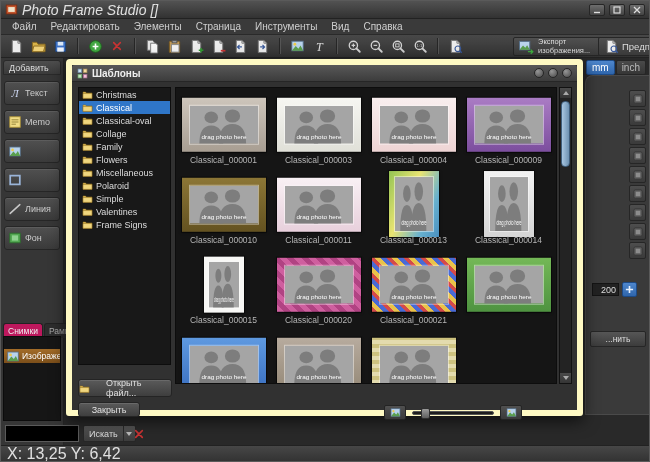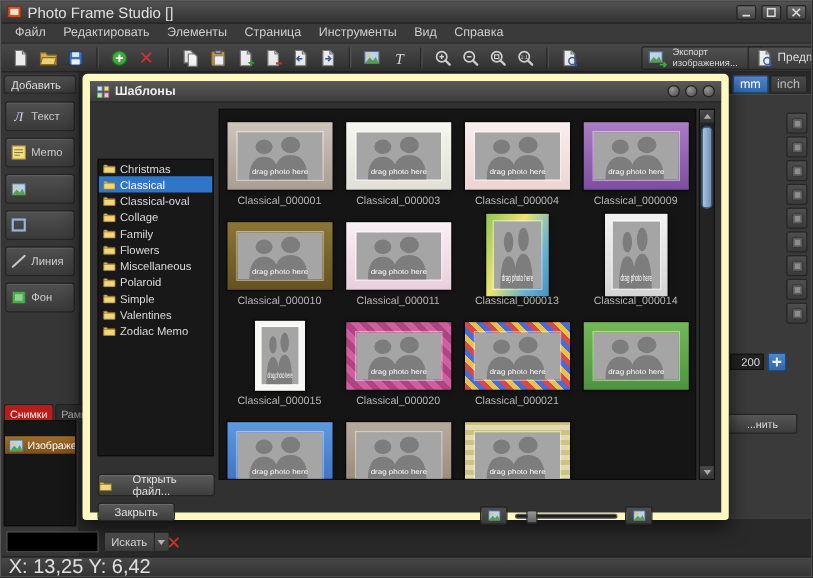--- a/index.html
+++ b/index.html
@@ -3,21 +3,21 @@
 <meta charset="utf-8">
 <style>
   *{margin:0;padding:0;box-sizing:border-box;}
   html,body{background:#111;font-family:"Liberation Sans",sans-serif;}
   .app{position:relative;width:650px;height:462px;background:#2f2f2f;overflow:hidden;
        border:1px solid #5a5a5a;color:#ccc;}
   
   .titlebar{position:absolute;left:0;top:0;right:0;height:18px;
             background:linear-gradient(#525252,#323232);display:flex;align-items:center;
             gap:4px;padding:0 4px;border-bottom:1px solid #222;}
-  .titlebar .title{flex:1;font-size:12px;color:#e0e0e0;}
+  .titlebar .title{flex:1;font-size:14px;color:#e0e0e0;font-style:italic;}
   .winbtn{width:16px;height:12px;background:linear-gradient(#6e6e6e,#434343);
           border:1px solid #262626;border-radius:2px;display:flex;align-items:center;justify-content:center;}
   
   .menubar{position:absolute;left:0;top:18px;right:0;height:16px;background:#3a3a3a;
            display:flex;align-items:center;padding:0 4px;border-bottom:1px solid #2a2a2a;}
   .menu-item{font-size:10px;color:#cfcfcf;padding:1px 7px;border-radius:2px;}
   
   .toolbar{position:absolute;left:0;top:34px;right:0;height:23px;
            background:linear-gradient(#484848,#333);border-bottom:1px solid #222;
            display:flex;align-items:center;padding:0 4px;}
@@ -39,21 +39,21 @@
                  border:1px solid #2a2a2a;border-radius:3px 3px 0 0;font-size:9px;color:#ddd;
                  padding:2px 5px;}
   .side-buttons{padding:2px 0;}
   .side-btn{height:24px;margin:2px 3px 5px 3px;background:linear-gradient(#505050,#3a3a3a);
             border:1px solid #262626;border-radius:3px;display:flex;align-items:center;gap:3px;
             padding:0 3px;font-size:9px;color:#ccc;box-shadow:inset 0 1px 0 rgba(255,255,255,.08);}
   .sicon{display:flex;align-items:center;justify-content:center;}
   .snap-tabs{position:absolute;left:2px;top:265px;display:flex;gap:1px;}
   .snap-tab{font-size:8.5px;padding:2px 4px;background:#2d2d2d;border:1px solid #222;
             border-bottom:none;color:#aaa;border-radius:3px 3px 0 0;}
-  .snap-tab.active{background:#b91c1c;color:#eee;}
+  .snap-tab.active{background:#be185d;color:#eee;}
   .snap-list{position:absolute;left:2px;top:278px;width:58px;bottom:24px;background:#161616;
              border:1px solid #0c0c0c;overflow:hidden;}
   .snap-item{display:flex;align-items:center;gap:2px;height:14px;margin-top:12px;padding:0 2px;
              background:linear-gradient(#a36c28,#7c4f1a);color:#fff;font-size:8.5px;
              white-space:nowrap;overflow:hidden;}
   
   .swatch{position:absolute;left:4px;top:424px;width:74px;height:17px;background:#000;
           border:1px solid #5a5a5a;}
   .search-btn{position:absolute;left:82px;top:424px;height:17px;display:flex;align-items:center;
               background:linear-gradient(#565656,#3c3c3c);border:1px solid #262626;border-radius:2px;}
@@ -67,21 +67,21 @@
              background:linear-gradient(#474747,#333);border-top:1px solid #222;
              display:flex;align-items:center;padding:0 6px;font-size:16px;color:#e0e0e0;}
   
   .canvas{position:absolute;left:63px;top:57px;right:0;bottom:16px;background:#292929;}
   .right-tabrow{position:absolute;right:3px;top:59px;display:flex;align-items:center;gap:4px;z-index:2;}
   .partial-lbl{font-size:9px;color:#bbb;}
   .unit-toggle{display:flex;gap:1px;}
   .unit-btn{font-size:10px;padding:1px 5px;background:linear-gradient(#4a4a4a,#363636);
             border:1px solid #262626;border-radius:2px;color:#bbb;}
   .unit-btn.active{background:linear-gradient(#4e86cc,#2f66ac);color:#fff;border-color:#1d4a86;}
-  .right-panel{position:absolute;right:0;top:74px;width:72px;bottom:46px;background:#3a3a3a;
+  .right-panel{position:absolute;right:0;top:74px;width:64px;bottom:46px;background:#3a3a3a;
                border:1px solid #4a4a4a;border-right:none;border-radius:8px 0 0 0;margin-left:36px;}
   .right-tools{position:absolute;right:3px;top:14px;display:flex;flex-direction:column;gap:2px;}
   .rtool{width:17px;height:17px;background:linear-gradient(#4e4e4e,#3a3a3a);border:1px solid #262626;
          border-radius:2px;display:flex;align-items:center;justify-content:center;}
   .size-field{position:absolute;left:6px;top:207px;width:27px;height:13px;background:#222;
               border:1px solid #141414;color:#ddd;font-size:9px;text-align:right;padding:0 2px;
               font-family:"Liberation Sans",sans-serif;}
   .plus-btn{position:absolute;left:36px;top:206px;width:15px;height:15px;
             background:linear-gradient(#4e86cc,#2f66ac);border:1px solid #1d4a86;border-radius:2px;
             display:flex;align-items:center;justify-content:center;}
@@ -92,21 +92,21 @@
   
   .dialog{position:absolute;left:65px;top:58px;width:517px;height:357px;background:#313131;
           border:6px solid #fef9c3;border-radius:4px 4px 3px 3px;z-index:10;
           box-shadow:0 5px 16px rgba(0,0,0,.65);}
   .dlg-title{height:17px;background:linear-gradient(#585858,#3c3c3c);border-radius:3px 3px 0 0;
              display:flex;align-items:center;gap:4px;padding:0 5px;border-bottom:1px solid #262626;}
   .dlg-title .t{flex:1;font-size:10px;font-weight:bold;color:#eee;}
   .dlg-circle{width:10px;height:10px;border-radius:50%;border:1px solid #262626;
               background:radial-gradient(circle at 35% 30%,#969696,#474747);}
   .folderlist{position:absolute;left:6px;top:22px;width:93px;bottom:45px;background:#181818;
-              border:1px solid #0d0d0d;overflow:hidden;margin-top:40px;}
+              border:1px solid #0d0d0d;overflow:hidden;}
   .folder-row{display:flex;align-items:center;gap:3px;height:13px;padding:0 3px;font-size:9px;
               color:#ddd;white-space:nowrap;}
   .folder-row.sel{background:#2f76c8;color:#fff;}
   .grid{position:absolute;left:103px;top:22px;right:20px;bottom:26px;background:#151515;
         border:1px solid #0d0d0d;display:grid;grid-template-columns:repeat(4,1fr);
         grid-auto-rows:80px;overflow:hidden;}
   .cell{position:relative;}
   .frame{position:absolute;top:50%;left:50%;transform:translate(-50%,-56%);
          box-shadow:0 0 0 1px rgba(0,0,0,.45), 0 1px 3px rgba(0,0,0,.5);}
   .frame.landscape{width:84px;height:54px;padding:7px;}
@@ -601,21 +601,21 @@
           </span>
           <span>Valentines</span>
         </div>
         <div class="folder-row">
           <span class="sicon">
             <svg xmlns="http://www.w3.org/2000/svg" width="11" height="9" viewBox="0 0 16 14">
               <path d="M1 3h4l1.2 1.6H15V13H1z" fill="#e3bd55" stroke="#8a6a20" stroke-width="0.8"></path>
               <path d="M1 5.5h14V13H1z" fill="#f0d67e" stroke="#8a6a20" stroke-width="0.8"></path>
             </svg>
           </span>
-          <span>Zodiac Memo</span>
+          <span>Frame Signs</span>
         </div>
       </div>
     <div class="grid">
         <div class="cell">
           <div class="frame landscape" style="background: linear-gradient(rgb(205, 197, 187), rgb(168, 158, 146));">
             <div class="photo"><svg width="100%" height="100%" viewBox="0 0 80 52" preserveAspectRatio="none">
                 <rect width="80" height="52" fill="#a5a5a5"></rect>
                 <g fill="#7d7d7d">
                   <circle cx="25" cy="16" r="8"></circle>
                   <path d="M11 52 Q11 27 25 27 Q39 27 39 52Z"></path>

